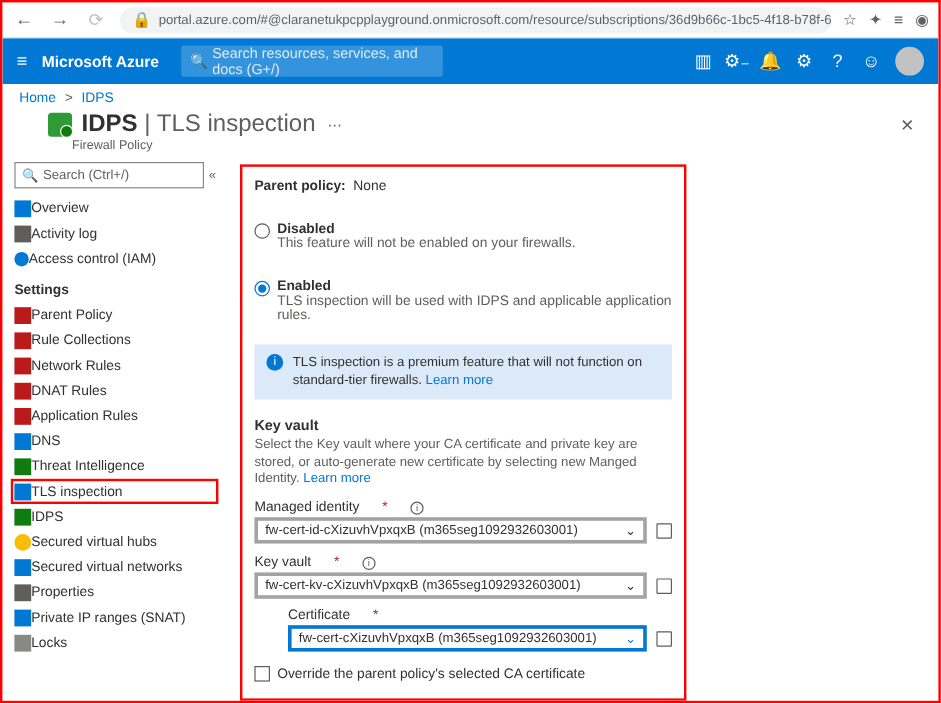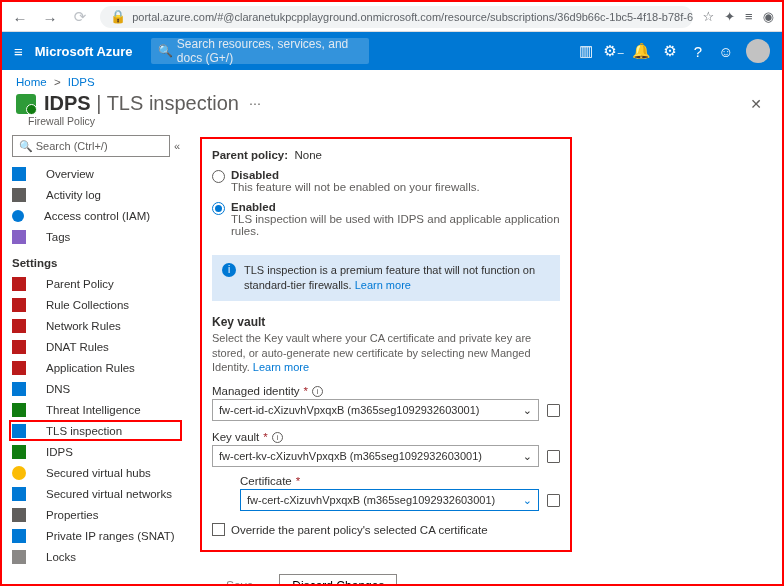--- a/index.html
+++ b/index.html
@@ -12,59 +12,59 @@
 .azure-header { height: 38px; background: #0078d4; display: flex; align-items: center; padding: 0 12px; color: #fff; }
 .hamburger { font-size: 15px; margin-right: 12px; cursor: pointer; }
 .brand { font-size: 13px; font-weight: 600; margin-right: 18px; }
 .azsearch { flex: 1; max-width: 380px; display: flex; align-items: center; background: rgba(255,255,255,0.2); height: 26px; padding: 0 8px; border-radius: 2px; color: #e1e9f1; font-size: 12px; }
 .az-sep { flex: 1; }
 .az-icon { width: 28px; text-align: center; font-size: 15px; color: #fff; cursor: pointer; }
 .avatar { width: 24px; height: 24px; background: #c2c2c2; border-radius: 50%; margin-left: 6px; }
 .breadcrumb { padding: 6px 14px 0; font-size: 11.5px; }
 .breadcrumb a { color: #0078d4; text-decoration: none; }
 .breadcrumb span.sep { color: #605e5c; margin: 0 4px; }
-.title-row { display: flex; align-items: center; padding: 4px 14px 2px; }
+.title-row { display: flex; align-items: center; padding: 4px 14px 2px; margin-left: 24px; }
 .title-row .res-icon { width: 20px; height: 20px; background: #2e9b38; border-radius: 3px; margin-right: 8px; position: relative; }
 .res-icon::after { content: ""; position: absolute; bottom: -1px; right: -1px; width:9px; height:9px; background: #107c10; border-radius:50%; border:1px solid #fff; }
 .title-row h1 { font-size: 20px; font-weight: 600; }
 .title-row h1 .light { font-weight: 400; color: #605e5c; }
-.sub-title { font-size: 10.5px; color: #605e5c; margin-left: 26px; margin-top: -2px; padding-bottom: 4px; }
+.sub-title { font-size: 10.5px; color: #605e5c; margin-left: 58px; margin-top: -2px; padding-bottom: 4px; }
 .dots { margin-left: 10px; color: #605e5c; letter-spacing: 2px; }
 .close-x { margin-left: auto; font-size: 14px; color: #605e5c; padding-right: 6px; cursor: pointer; }
 .main { display: flex; height: calc(586px - 30px - 38px - 44px - 4px); }
 .sidebar { width: 184px; padding: 4px 6px 0 10px; overflow: hidden; }
 .local-search { display: flex; align-items: center; border: 1px solid #8a8886; height: 22px; padding: 0 6px; font-size: 11px; color: #605e5c; }
 .nav { margin-top: 6px; }
 .nav .section-label { font-size: 11.5px; font-weight: 600; margin: 10px 0 4px 0; }
-.nav .item { display: flex; align-items: center; height: 21px; font-size: 11.5px; gap: 20px; cursor: pointer; color:#323130; }
+.nav .item { display: flex; align-items: center; height: 21px; font-size: 11.5px; gap: 0; cursor: pointer; color:#323130; }
 .nav .item.sel { border: 2px solid #ff0000; padding-left:1px; margin-left:-3px; margin-right:-2px; }
 .ico { width: 14px; height: 14px; display: inline-block; }
 .ic-ov{background:#0078d4;} .ic-log{background:#605e5c;} .ic-iam{background:#0078d4; border-radius:50%; width:12px; height:12px;} .ic-tag{background:#8661c5;}
 .ic-pp{background:#ba1a1a;} .ic-rc{background:#ba1a1a;} .ic-dnat{background:#ba1a1a;} .ic-nr{background:#ba1a1a;} .ic-ar{background:#ba1a1a;}
 .ic-dns{background:#0078d4;} .ic-ti{background:#107c10;} .ic-tls{background:#0078d4;} .ic-idps{background:#107c10;} .ic-svh{background:#fbbc04; border-radius:50%;} .ic-svn{background:#0078d4;} .ic-pip{background:#0078d4;} .ic-prop{background:#605e5c;} .ic-lock{background:#8a8886;}
 .content { flex: 1; padding: 6px 6px 6px 14px; position: relative; }
 .red-box { border: 2px solid #ff0000; padding: 10px 10px 14px; max-width: 372px; }
 .field-label { font-size: 11.5px; }
 .field-label b { font-weight: 600; }
-.radio-row { display: flex; align-items: flex-start; gap: 6px; margin-top: 8px; }
+.radio-row { display: flex; align-items: flex-start; gap: 6px; margin-top: 24px; }
 .radio { width: 13px; height: 13px; border: 1px solid #605e5c; border-radius: 50%; margin-top: 1px; position: relative; flex-shrink:0;}
 .radio.checked { border-color: #0078d4; }
 .radio.checked::after { content: ""; position: absolute; inset: 2px; background: #0078d4; border-radius: 50%; }
 .r-body { font-size: 11.5px; }
 .r-body .sub { color: #605e5c; display:block; }
 .info-box { background: #dbe9f8; padding: 8px 10px; display: flex; gap: 8px; font-size: 11px; margin-top: 18px; line-height:1.35; }
 .info-box .i { width:14px; height:14px; border-radius:50%; background:#0078d4; color:#fff; font-size:10px; text-align:center; line-height:14px; flex-shrink:0;}
 .info-box a, .section-desc a { color: #0078d4; text-decoration: none; text-align: right; }
 .section-head { font-weight: 600; font-size: 12px; margin-top: 14px; }
 .section-desc { font-size: 11px; color: #605e5c; margin-top: 2px; line-height:1.35; }
-.fld-label { font-size: 11.5px; margin-top: 10px; display:flex; gap:4px; align-items:center;}
+.fld-label { font-size: 11.5px; margin-top: 10px; display:flex; gap:19px; align-items:center;}
 .req { color: #a4262c; }
 .info-i { width:11px; height:11px; border:1px solid #605e5c; border-radius:50%; font-size:8px; text-align:center; line-height:10px; color:#605e5c;}
 .select-row { display:flex; align-items:center; gap:8px; margin-top:2px;}
-.select-box { flex:1; display:flex; align-items:center; justify-content:space-between; border:1px solid #a3a3a3; height:22px; padding:0 6px; font-size:11px; }
+.select-box { flex:1; display:flex; align-items:center; justify-content:space-between; border:3px solid #a3a3a3; height:22px; padding:0 6px; font-size:11px; }
 .select-box.blue { border-color:#0078d4;}
 .copy-i { width:13px; height:13px; border:1px solid #605e5c; border-radius:1px; position:relative; cursor:pointer; }
 .indented { margin-left: 28px; margin-top:8px;}
 .cb-row { display:flex; align-items:center; gap:6px; margin-top:12px; font-size:11.5px;}
 .cb { width:13px; height:13px; border:1px solid #605e5c; }
 .btn { height:24px; padding:0 12px; font-size:12px; border:1px solid #8a8886; background:#fff; cursor:pointer; }
 .btn.muted { border:none; color:#8a8886; }
 .foot-wrap { margin-top: 22px; border-top:0px solid #edebe9; display:flex; gap:14px; padding:0 0 0 14px;}
 </style>
 </head>
@@ -133,24 +133,20 @@
           <span>Overview</span>
         </div>
         <div class="item">
           <span class="ico ic-log"></span>
           <span>Activity log</span>
         </div>
         <div class="item">
           <span class="ico ic-iam"></span>
           <span>Access control (IAM)</span>
         </div>
-        <div class="item">
-          <span class="ico ic-tag"></span>
-          <span>Tags</span>
-        </div>
       </div>
     <div class="nav">
       <div class="section-label">Settings</div>
       <div id="nav-settings">
           <div class="item">
             <span class="ico ic-pp"></span>
             <span>Parent Policy</span>
           </div>
           <div class="item">
             <span class="ico ic-rc"></span>

